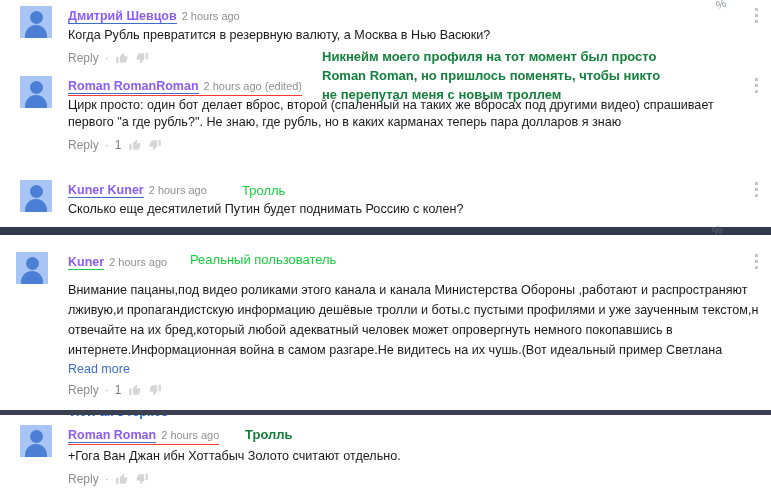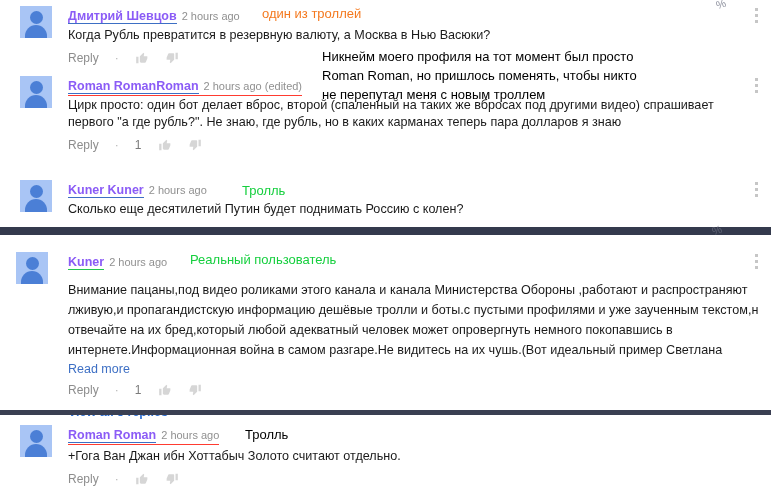--- a/index.html
+++ b/index.html
@@ -36,21 +36,21 @@
   .uname.u-blue{border-bottom-color:#3d6fc4;}
   .uname.u-green{border-bottom-color:#23c552;}
   .ts{color:#909090;font-size:11px;margin-left:5px;}
   .chead.mark-red{border-bottom:1.5px solid #ff3b30;padding-bottom:2px;}
 
   .ctext{
     color:#1a1a1a;font-size:12.6px;line-height:17px;
     margin-top:3px;white-space:nowrap;
   }
 
-  .actions{margin-top:6px;display:flex;align-items:center;gap:16px;height:16px;}
+  .actions{margin-top:6px;display:flex;align-items:center;gap:6px;height:16px;}
   .reply{color:#8d8d8d;font-size:12px;}
   .dot{color:#b5b5b5;font-size:12px;}
   .likecount{color:#7b7b7b;font-size:12px;margin-right:1px;}
   .thumb{width:14px;height:14px;opacity:.62;}
   .thumb svg{display:block;}
 
   .readmore{color:#3d6fc4;font-size:12.5px;margin-top:3px;}
   .viewreplies{
     color:#2d6fd4;font-size:12.5px;font-weight:bold;margin-top:7px;
     display:flex;align-items:center;gap:6px;
@@ -60,21 +60,21 @@
   
   .kebab{position:absolute;width:4px;}
   .kebab i{display:block;width:3px;height:3px;background:#c6c6c6;margin-bottom:3px;}
 
   
   .anno{
     position:absolute;font-size:13px;font-weight:500;
     line-height:17px;white-space:pre;
   }
   .anno.orange{color:#f4791f;}
-  .anno.red{color:#000000;}
+  .anno.red{color:#15803d;font-weight:bold;}
   .anno.green{color:#15cf3e;}
 
   
   .seam{position:absolute;left:0;width:771px;background:#343a4d;}
   .seam.thin{background:#3a3f52;}
   .whiteout{position:absolute;left:0;width:771px;background:#fff;}
 
   .cursor{
     position:absolute;color:#6b6f80;font-size:11px;
     transform:rotate(-18deg);opacity:.75;
@@ -253,21 +253,20 @@
           </span>
         <span class="thumb">
             <svg viewBox="0 0 24 24" fill="#bdbdbd">
               <path d="M18 3h4v11h-4zM2.5 13.5c0 .9.7 1.6 1.6 1.6h5l-.8 3.8-.02.3c0 .4.2.8.4 1.1l.9.9 5.6-5.6c.3-.3.5-.7.5-1.2V5.6c0-.9-.7-1.6-1.6-1.6H6.9c-.7 0-1.3.4-1.5 1L3 10.7c-.07.2-.1.4-.1.6v2.2z"></path>
             </svg>
           </span>
       </div>
     </div>
   </div>
 
-  <div class="anno orange" style="left:262px;top:5px;">один из троллей</div>
   <div class="anno red" style="left:322px;top:48px;">Никнейм моего профиля на тот момент был просто</div>
   <div class="anno red" style="left:322px;top:67px;">Roman Roman, но пришлось поменять, чтобы никто</div>
   <div class="anno red" style="left:322px;top:86px;">не перепутал меня с новым троллем</div>
   <div class="anno green" style="left:242px;top:182px;">Тролль</div>
   <div class="anno green" style="left:190px;top:251px;">Реальный пользователь</div>
   <div class="anno red" style="left:245px;top:426px;">Тролль</div>
 
   <div class="cursor" style="left:716px;top:-2px;">%</div>
   <div class="cursor" style="left:712px;top:224px;">%</div>
 

